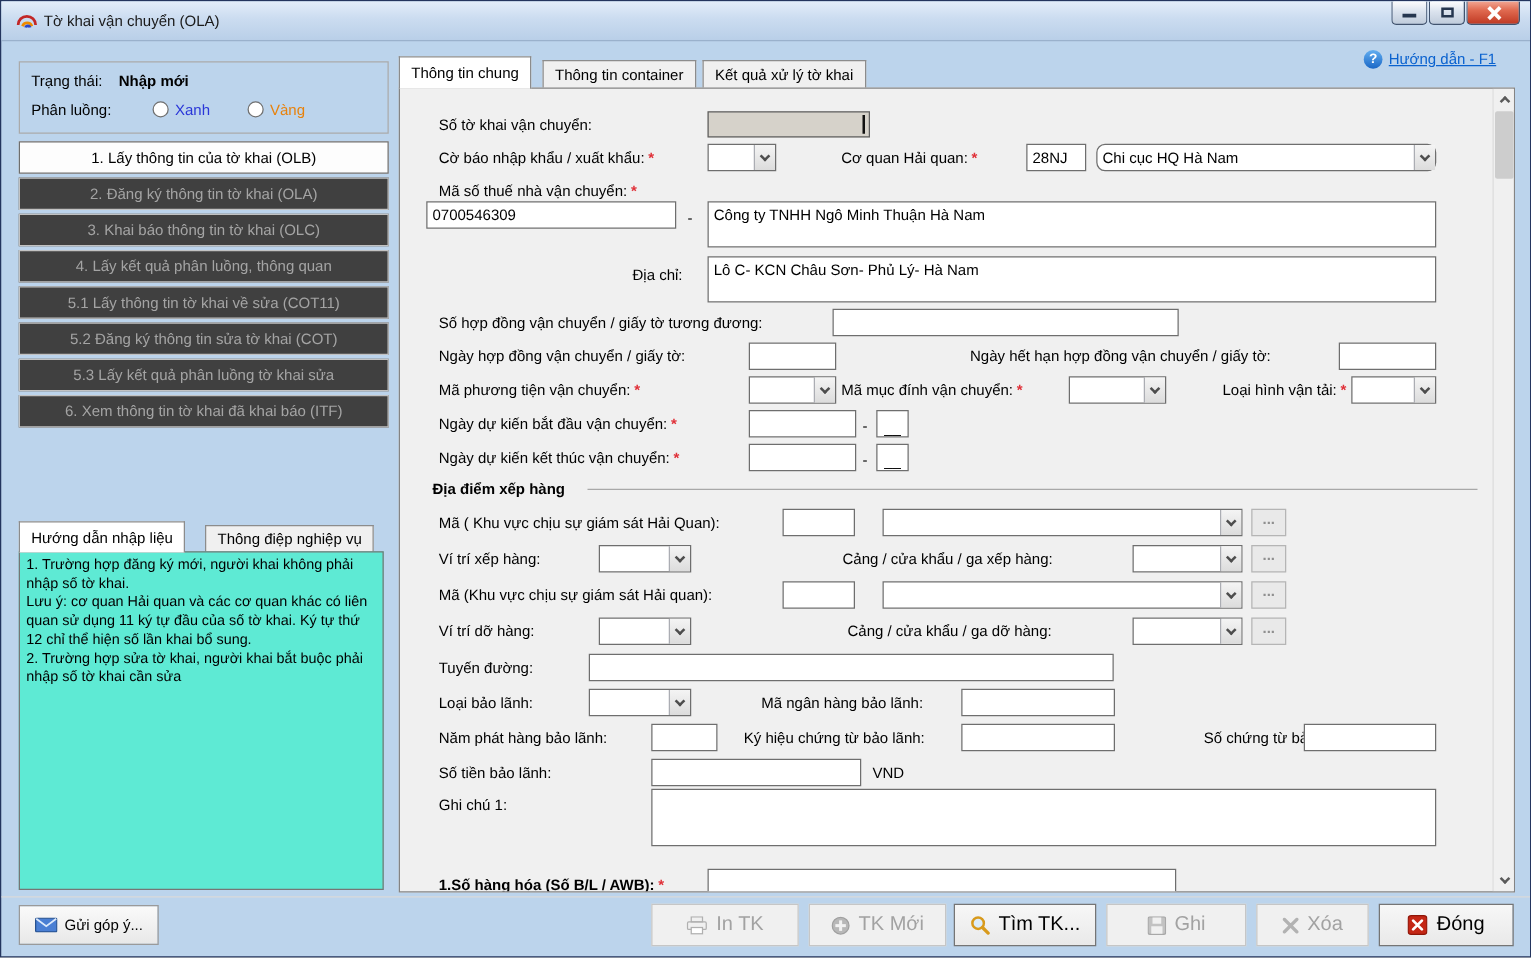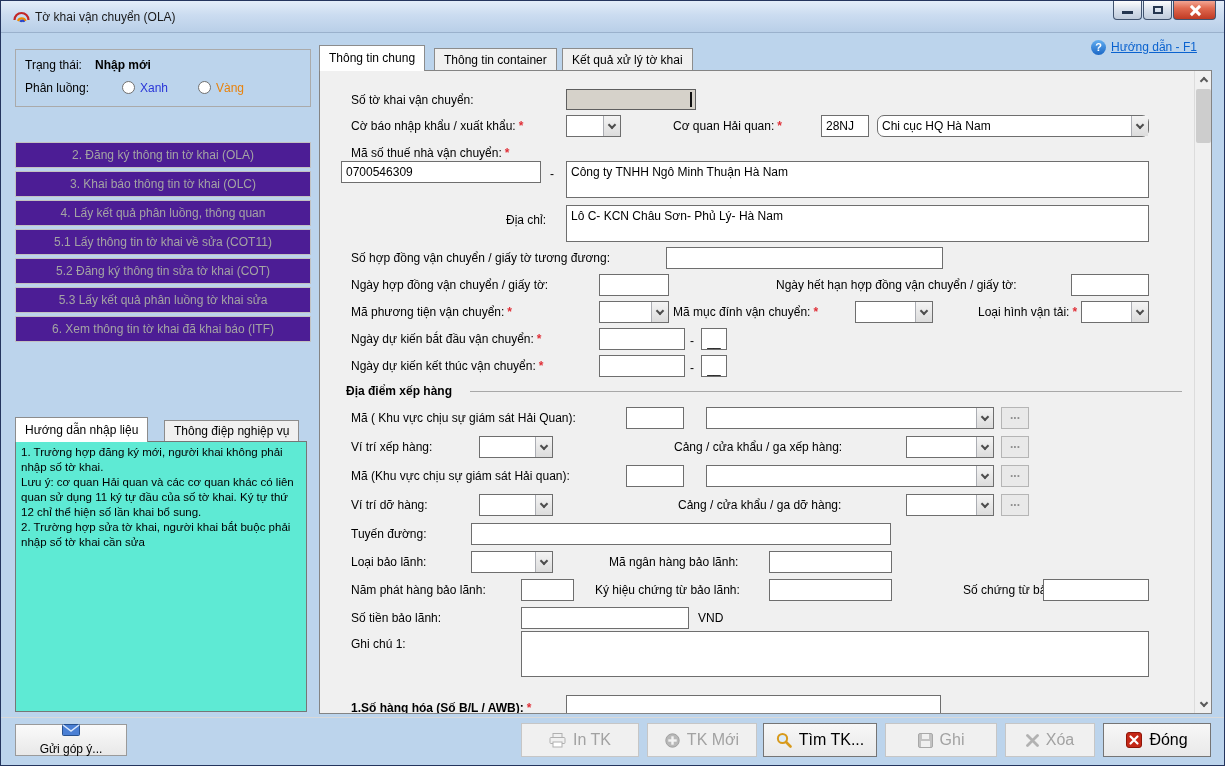--- a/index.html
+++ b/index.html
@@ -27,21 +27,21 @@
   .cb{position:absolute;height:22px;background:#fff;border:1px solid #6e6e6e;}
   .cb .arrow{position:absolute;right:0;top:0;bottom:0;width:17px;background:linear-gradient(#f4f4f4,#dcdcdc);border-left:1px solid #abadb3;display:flex;align-items:center;justify-content:center;}
   .chev{width:6px;height:6px;border-right:2px solid #4d4d4d;border-bottom:2px solid #4d4d4d;transform:rotate(45deg);margin-top:-3px;}
   .cb .val{position:absolute;left:4px;top:3px;right:18px;overflow:hidden;white-space:nowrap;}
   .btn-dots{position:absolute;width:28px;height:22px;background:#e9e9e9;border:1px solid #b5b5b5;color:#8f8f8f;text-align:center;line-height:14px;font-weight:bold;}
   
   .status-box{position:absolute;left:14px;top:48px;width:296px;height:58px;border:1px solid #aaaaaa;}
   .radio{position:absolute;width:13px;height:13px;border:1px solid #707070;border-radius:50%;background:#fff;}
   .step{position:absolute;left:14px;width:296px;height:26px;line-height:25px;text-align:center;cursor:default;}
   .step.active{background:#fdfdfd;border:1px solid #6e6e6e;color:#000;}
-  .step.disabled{background:#4c1d95;border:1px solid #c2c2c2;color:#a4a4a4;}
+  .step.disabled{background:#404040;border:1px solid #c2c2c2;color:#a4a4a4;}
   
   .tab{position:absolute;background:#f0f0f0;border:1px solid #8c8c8c;border-bottom:none;text-align:center;white-space:nowrap;padding:0 9px;}
   .tab.active{background:#fff;z-index:3;}
   .guide-box{position:absolute;left:14px;top:440px;width:292px;height:271px;background:#5eead4;border:1px solid #767676;padding:3px 5px;line-height:15px;font-size:11.5px;white-space:pre-line;overflow:hidden;}
   
   .content-panel{position:absolute;left:318px;top:69px;width:893px;height:644px;background:#f0f0f0;border:1px solid #848484;overflow:hidden;}
   .section-line{position:absolute;height:1px;background:#a8a8a8;}
   .mini{position:absolute;width:26px;height:22px;background:#fff;border:1px solid #6e6e6e;font-size:12px;text-align:center;line-height:26px;}
   .disabled-tb{position:absolute;background:#d6d2ca;border:1px solid #5f5f5f;height:21px;}
   .caret-bar{position:absolute;right:3px;top:2px;width:2px;height:15px;background:#111;}
@@ -52,21 +52,21 @@
   .chev-up{width:6px;height:6px;border-left:2px solid #5a5a5a;border-top:2px solid #5a5a5a;transform:rotate(45deg);margin-top:3px;}
   .chev-dn{width:6px;height:6px;border-right:2px solid #5a5a5a;border-bottom:2px solid #5a5a5a;transform:rotate(45deg);margin-bottom:3px;}
   
   .help-link{position:absolute;left:1110px;top:39px;color:#0a62cf;text-decoration:underline;font-size:12px;cursor:pointer;}
   .help-icon{position:absolute;left:1090px;top:39px;width:15px;height:15px;border-radius:50%;background:linear-gradient(#63aef0,#1a67c6);color:#fff;font-weight:bold;font-size:11px;text-align:center;line-height:15px;}
   
   .bottom-sep{position:absolute;left:0;right:0;top:716px;height:1px;background:#d9d9d9;}
   .toolbar-btn{position:absolute;top:722px;height:34px;border:1px solid #a5a5a5;background:linear-gradient(#f7f7f7,#e9e9e9);display:flex;align-items:center;justify-content:center;gap:7px;font-size:16px;cursor:default;}
   .toolbar-btn.disabled{color:#a2a2a2;border-color:#c6c6c6;background:#f0f0f0;}
   .toolbar-btn.enabled{border-color:#757575;cursor:pointer;}
-  .feedback-btn{position:absolute;left:14px;top:723px;width:112px;height:32px;border:1px solid #9a9a9a;background:linear-gradient(#fafafa,#e8e8e8);display:flex;align-items:center;justify-content:center;gap:6px;font-size:12px;cursor:pointer;flex-direction:column;}
+  .feedback-btn{position:absolute;left:14px;top:723px;width:112px;height:32px;border:1px solid #9a9a9a;background:linear-gradient(#fafafa,#e8e8e8);display:flex;align-items:center;justify-content:center;gap:6px;font-size:12px;cursor:pointer;}
   svg{display:block;}
 </style>
 </head>
 <body>
 
 <div class="window">
 
   <div class="titlebar">
     <span class="logo">
       <svg width="17" height="16" viewBox="0 0 17 16">
@@ -92,20 +92,21 @@
   <div class="status-box">
     <span class="lbl" style="left:9px;top:8px;">Trạng thái:</span>
     <span class="lbl bold" style="left:79px;top:8px;">Nhập mới</span>
     <span class="lbl" style="left:9px;top:31px;">Phân luồng:</span>
     <span class="radio" style="left:106px;top:31px;"></span>
     <span class="lbl" style="left:124px;top:31px;color:#2a36d8;">Xanh</span>
     <span class="radio" style="left:182px;top:31px;"></span>
     <span class="lbl" style="left:200px;top:31px;color:#e8820c;">Vàng</span>
   </div>
 
+  <div class="step active" style="top:112px;">1. Lấy thông tin của tờ khai (OLB)</div>
   <div class="step disabled" style="top:141px;">2. Đăng ký thông tin tờ khai (OLA)</div>
   <div class="step disabled" style="top:170px;">3. Khai báo thông tin tờ khai (OLC)</div>
   <div class="step disabled" style="top:199px;">4. Lấy kết quả phân luồng, thông quan</div>
   <div class="step disabled" style="top:228px;">5.1 Lấy thông tin tờ khai về sửa (COT11)</div>
   <div class="step disabled" style="top:257px;">5.2 Đăng ký thông tin sửa tờ khai (COT)</div>
   <div class="step disabled" style="top:286px;">5.3 Lấy kết quả phân luồng tờ khai sửa</div>
   <div class="step disabled" style="top:315px;">6. Xem thông tin tờ khai đã khai báo (ITF)</div>
 
   <div class="tab active" style="left:14px;top:416px;height:25px;line-height:24px;z-index:2;">Hướng dẫn nhập liệu</div>
   <div class="tab" style="left:163px;top:419px;height:22px;line-height:21px;">Thông điệp nghiệp vụ</div>

